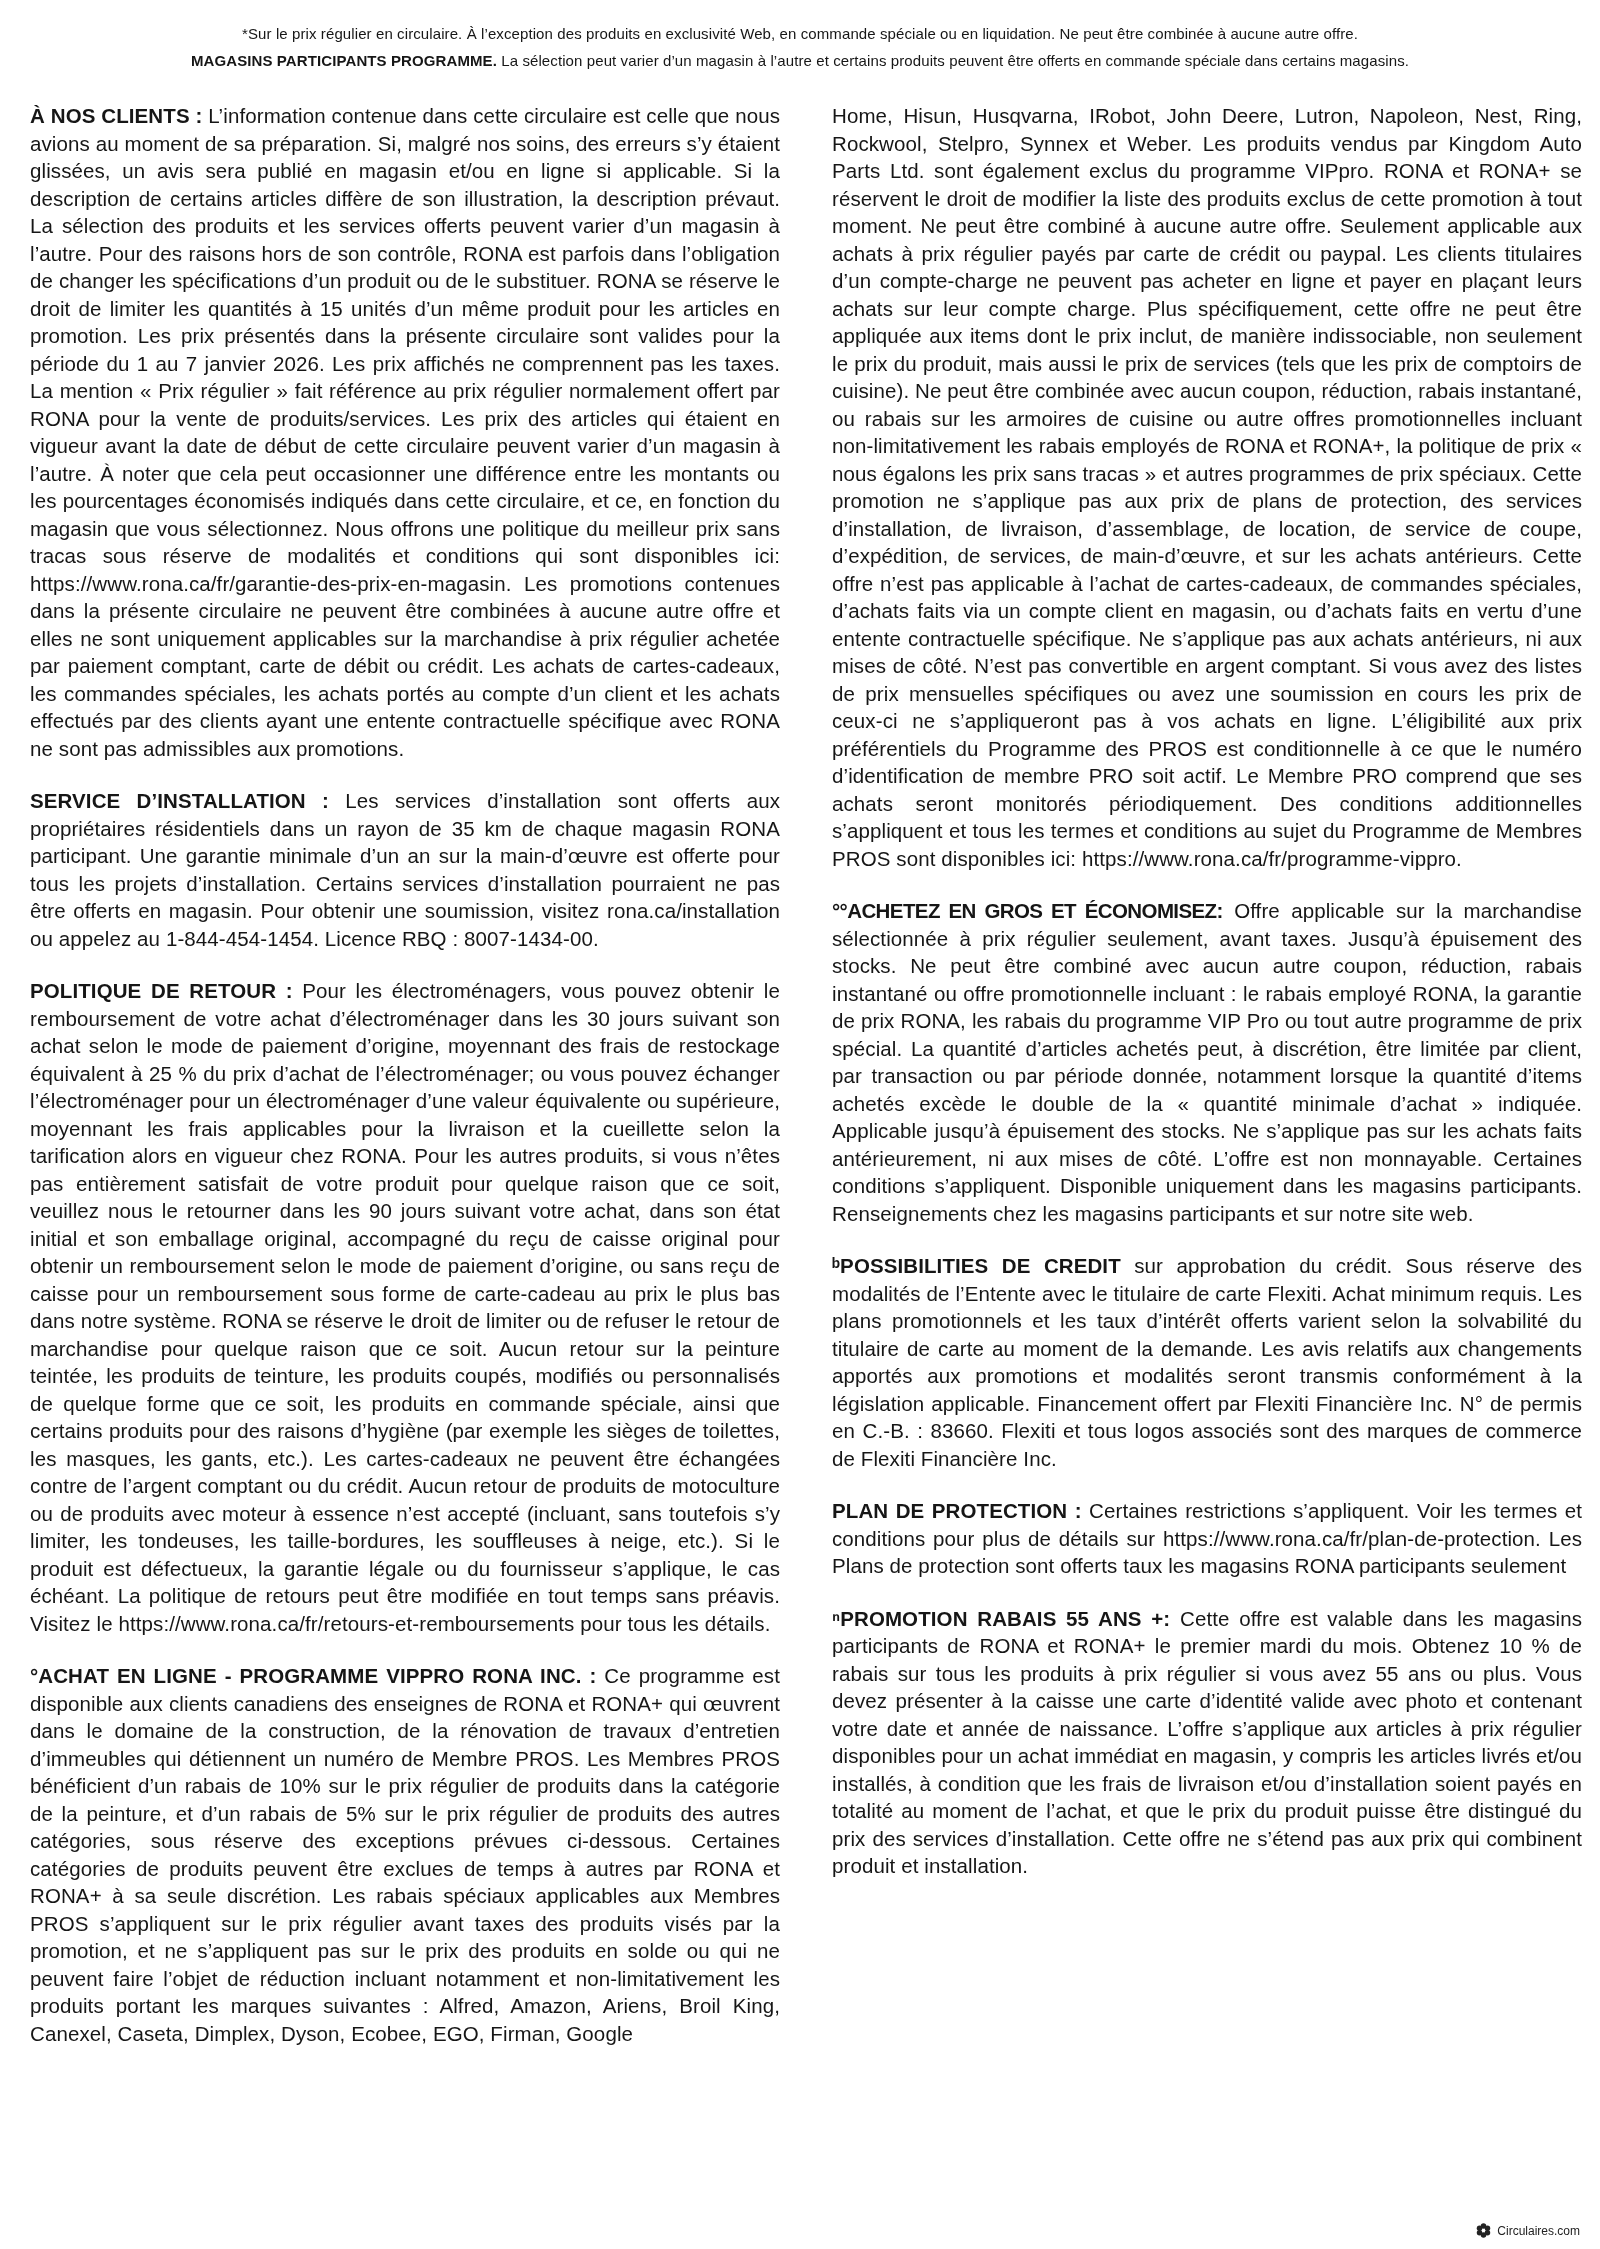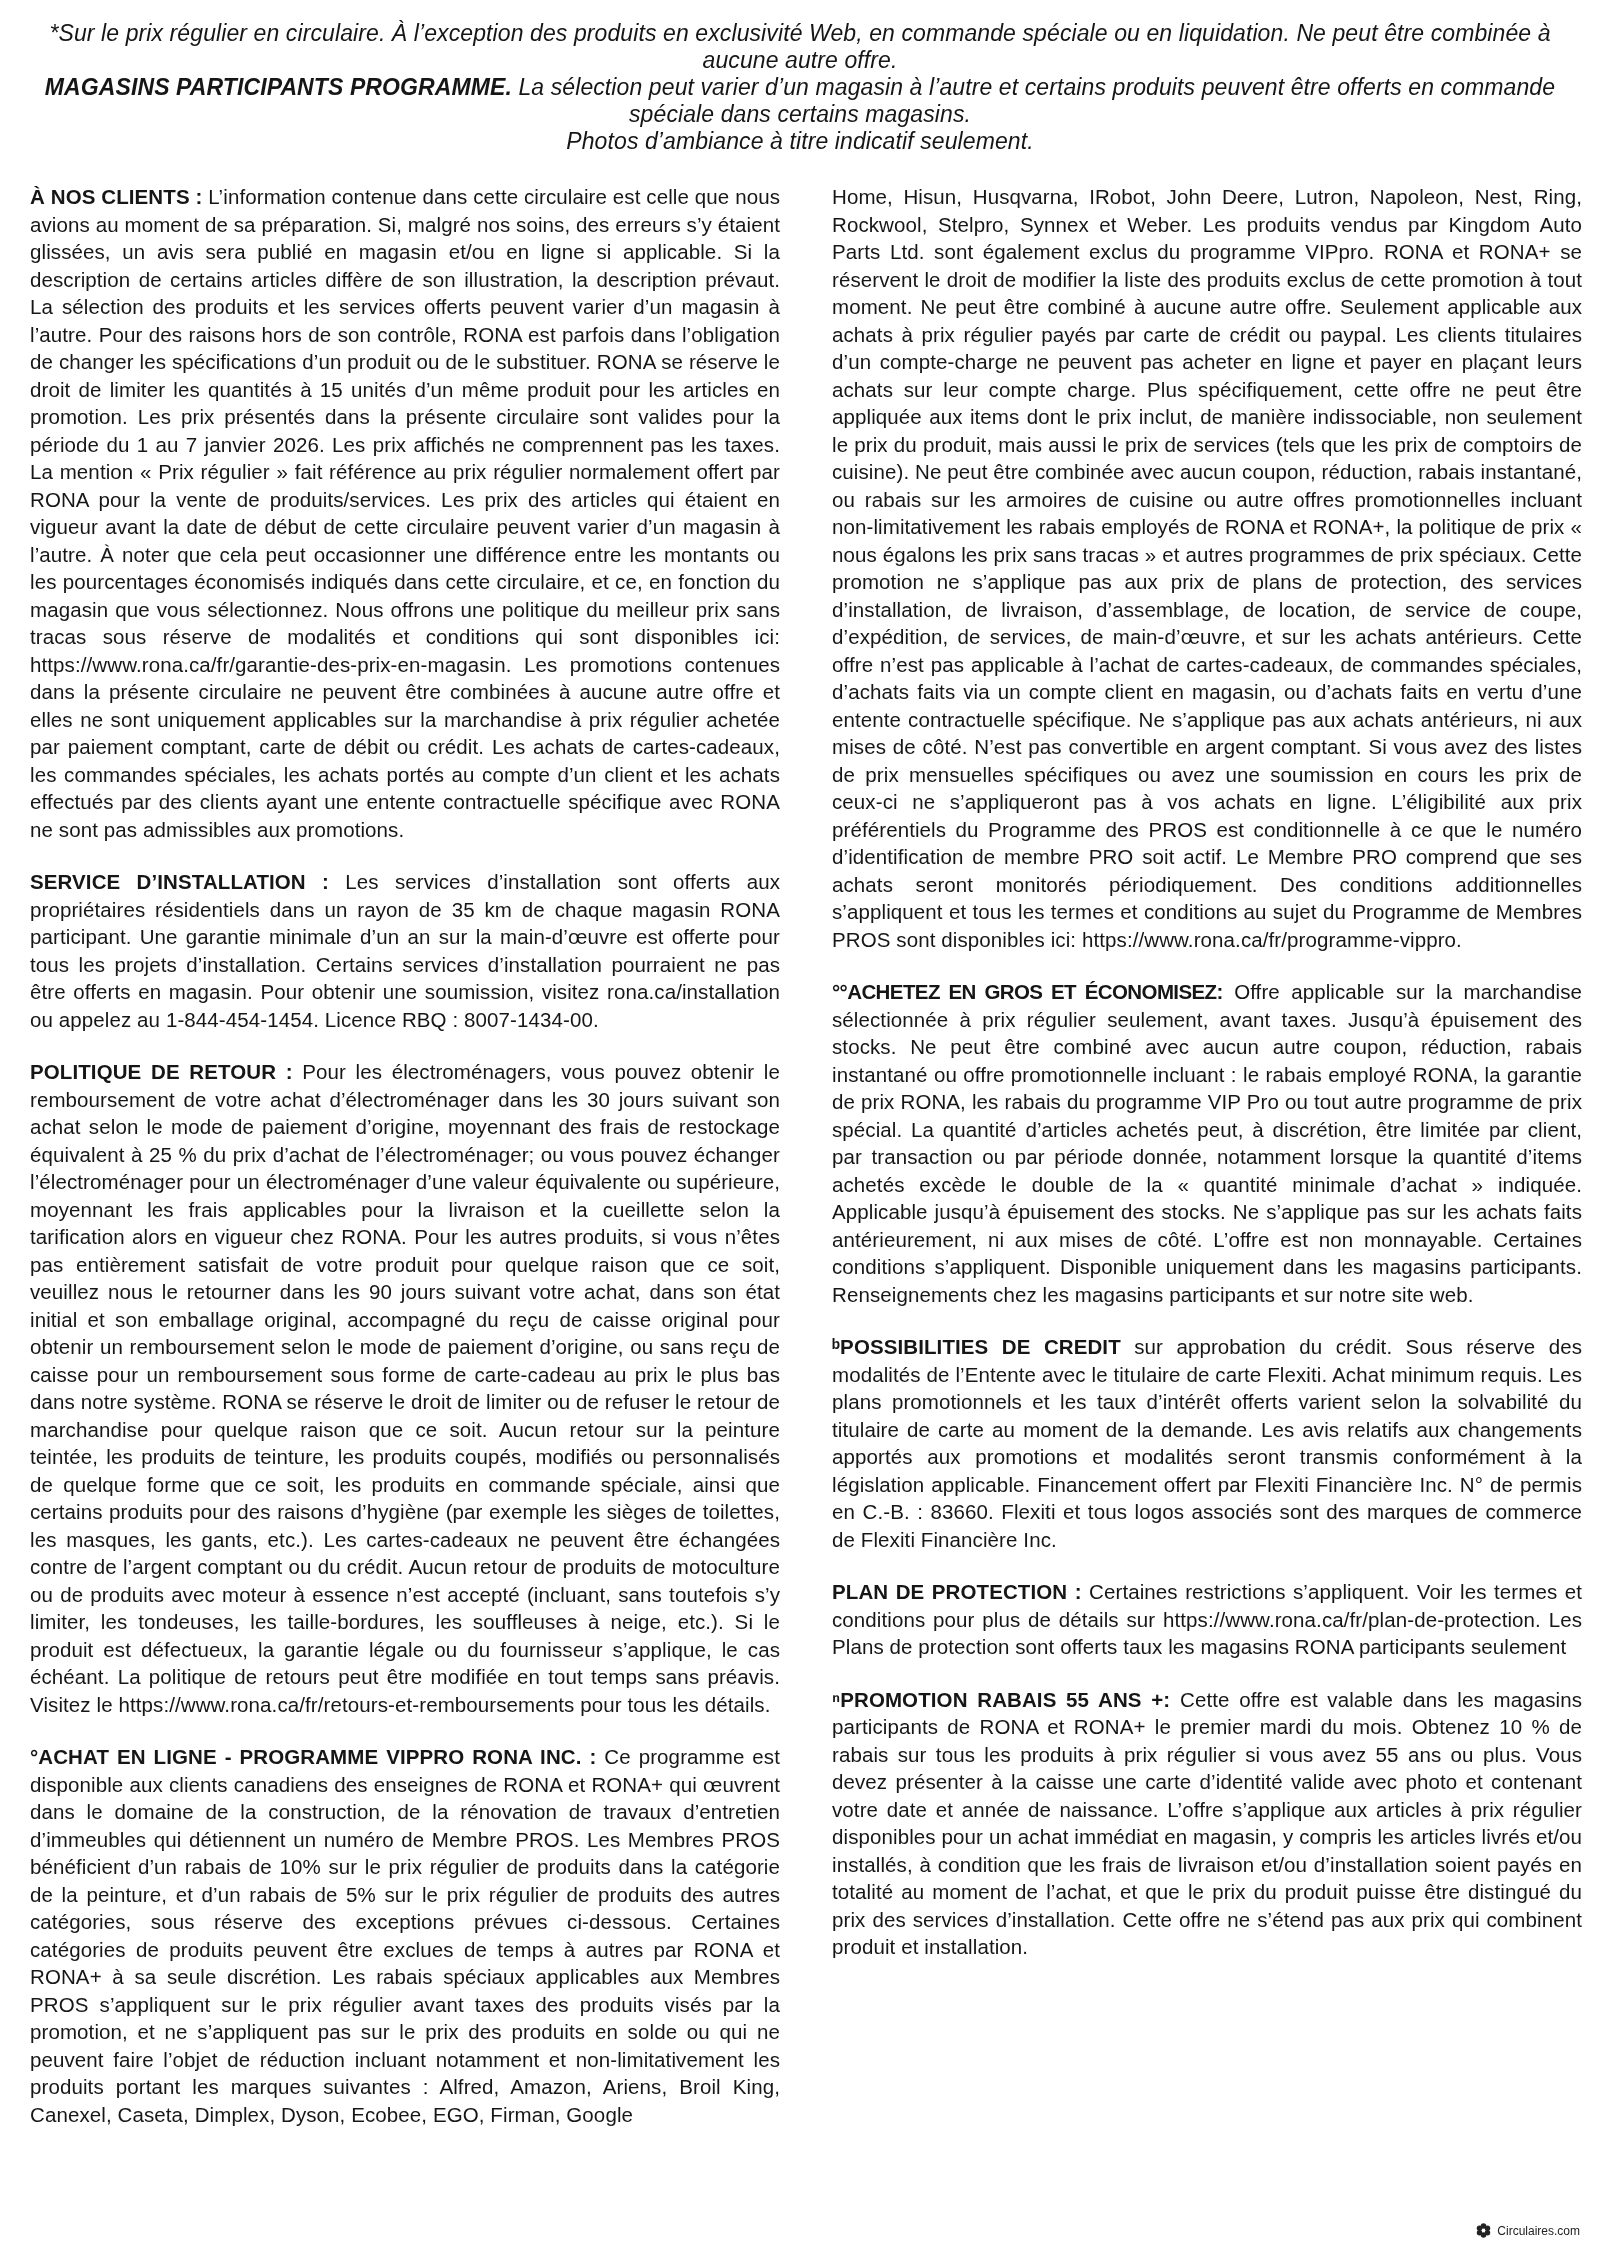--- a/index.html
+++ b/index.html
@@ -3,22 +3,22 @@
 <meta charset="utf-8">
 <style>
   html,body{margin:0;padding:0;background:#e8e8e8;}
   .page{
     width:1600px;height:2249px;margin:0 auto;background:#ffffff;color:#161616;
     font-family:"Liberation Sans","DejaVu Sans",sans-serif;
     position:relative;box-sizing:border-box;overflow:hidden;
     padding:20px 0 0 0;
   }
   .top-note{
-    text-align:center;font-size:23px;line-height:27px;
-    padding:0 28px;letter-spacing:0.1px;font-style:italic;
+    text-align:center;font-size:15px;line-height:27px;
+    padding:0 28px;letter-spacing:0.1px;
   }
   .top-note b{font-weight:700;}
   .cols{
     display:flex;gap:52px;margin-top:28px;padding:0 18px 0 30px;
   }
   .col{
     flex:1;min-width:0;text-align:justify;
     font-size:20.5px;line-height:27.5px;letter-spacing:0.1px;
     overflow-wrap:break-word;
   }
@@ -33,21 +33,20 @@
   .flower{display:inline-flex;align-items:center;}
 </style>
 </head>
 <body>
 
 <div class="page">
 
   <header class="top-note">
     <div class="hline">*Sur le prix régulier en circulaire. À l’exception des produits en exclusivité Web, en commande spéciale ou en liquidation. Ne peut être combinée à aucune autre offre.</div>
     <div class="hline"><b>MAGASINS PARTICIPANTS PROGRAMME.</b> <span>La sélection peut varier d’un magasin à l’autre et certains produits peuvent être offerts en commande spéciale dans certains magasins.</span></div>
-    <div class="hline">Photos d’ambiance à titre indicatif seulement.</div>
   </header>
 
   <main class="cols">
 
     <section class="col">
       <p class="para"><b class="lead">À NOS CLIENTS :</b><span> L’information contenue dans cette circulaire est celle que nous avions au moment de sa préparation. Si, malgré nos soins, des erreurs s’y étaient glissées, un avis sera publié en magasin et/ou en ligne si applicable. Si la description de certains articles diffère de son illustration, la description prévaut. La sélection des produits et les services offerts peuvent varier d’un magasin à l’autre. Pour des raisons hors de son contrôle, RONA est parfois dans l’obligation de changer les spécifications d’un produit ou de le substituer. RONA se réserve le droit de limiter les quantités à 15 unités d’un même produit pour les articles en promotion. Les prix présentés dans la présente circulaire sont valides pour la période du 1 au 7 janvier 2026. Les prix affichés ne comprennent pas les taxes. La mention « Prix régulier » fait référence au prix régulier normalement offert par RONA pour la vente de produits/services. Les prix des articles qui étaient en vigueur avant la date de début de cette circulaire peuvent varier d’un magasin à l’autre. À noter que cela peut occasionner une différence entre les montants ou les pourcentages économisés indiqués dans cette circulaire, et ce, en fonction du magasin que vous sélectionnez. Nous offrons une politique du meilleur prix sans tracas sous réserve de modalités et conditions qui sont disponibles ici: https://www.rona.ca/fr/garantie-des-prix-en-magasin. Les promotions contenues dans la présente circulaire ne peuvent être combinées à aucune autre offre et elles ne sont uniquement applicables sur la marchandise à prix régulier achetée par paiement comptant, carte de débit ou crédit. Les achats de cartes-cadeaux, les commandes spéciales, les achats portés au compte d’un client et les achats effectués par des clients ayant une entente contractuelle spécifique avec RONA ne sont pas admissibles aux promotions.</span></p>
       <p class="para"><b class="lead">SERVICE D’INSTALLATION :</b><span> Les services d’installation sont offerts aux propriétaires résidentiels dans un rayon de 35 km de chaque magasin RONA participant. Une garantie minimale d’un an sur la main-d’œuvre est offerte pour tous les projets d’installation. Certains services d’installation pourraient ne pas être offerts en magasin. Pour obtenir une soumission, visitez rona.ca/installation ou appelez au 1-844-454-1454. Licence RBQ : 8007-1434-00.</span></p>
       <p class="para"><b class="lead">POLITIQUE DE RETOUR :</b><span> Pour les électroménagers, vous pouvez obtenir le remboursement de votre achat d’électroménager dans les 30 jours suivant son achat selon le mode de paiement d’origine, moyennant des frais de restockage équivalent à 25 % du prix d’achat de l’électroménager; ou vous pouvez échanger l’électroménager pour un électroménager d’une valeur équivalente ou supérieure, moyennant les frais applicables pour la livraison et la cueillette selon la tarification alors en vigueur chez RONA. Pour les autres produits, si vous n’êtes pas entièrement satisfait de votre produit pour quelque raison que ce soit, veuillez nous le retourner dans les 90 jours suivant votre achat, dans son état initial et son emballage original, accompagné du reçu de caisse original pour obtenir un remboursement selon le mode de paiement d’origine, ou sans reçu de caisse pour un remboursement sous forme de carte-cadeau au prix le plus bas dans notre système. RONA se réserve le droit de limiter ou de refuser le retour de marchandise pour quelque raison que ce soit. Aucun retour sur la peinture teintée, les produits de teinture, les produits coupés, modifiés ou personnalisés de quelque forme que ce soit, les produits en commande spéciale, ainsi que certains produits pour des raisons d’hygiène (par exemple les sièges de toilettes, les masques, les gants, etc.). Les cartes-cadeaux ne peuvent être échangées contre de l’argent comptant ou du crédit. Aucun retour de produits de motoculture ou de produits avec moteur à essence n’est accepté (incluant, sans toutefois s’y limiter, les tondeuses, les taille-bordures, les souffleuses à neige, etc.). Si le produit est défectueux, la garantie légale ou du fournisseur s’applique, le cas échéant. La politique de retours peut être modifiée en tout temps sans préavis. Visitez le https://www.rona.ca/fr/retours-et-remboursements pour tous les détails.</span></p>
       <p class="para"><b class="lead">°ACHAT EN LIGNE - PROGRAMME VIPPRO RONA INC. :</b><span> Ce programme est disponible aux clients canadiens des enseignes de RONA et RONA+ qui œuvrent dans le domaine de la construction, de la rénovation de travaux d’entretien d’immeubles qui détiennent un numéro de Membre PROS. Les Membres PROS bénéficient d’un rabais de 10% sur le prix régulier de produits dans la catégorie de la peinture, et d’un rabais de 5% sur le prix régulier de produits des autres catégories, sous réserve des exceptions prévues ci-dessous. Certaines catégories de produits peuvent être exclues de temps à autres par RONA et RONA+ à sa seule discrétion. Les rabais spéciaux applicables aux Membres PROS s’appliquent sur le prix régulier avant taxes des produits visés par la promotion, et ne s’appliquent pas sur le prix des produits en solde ou qui ne peuvent faire l’objet de réduction incluant notamment et non-limitativement les produits portant les marques suivantes : Alfred, Amazon, Ariens, Broil King, Canexel, Caseta, Dimplex, Dyson, Ecobee, EGO, Firman, Google</span></p>
     </section>

